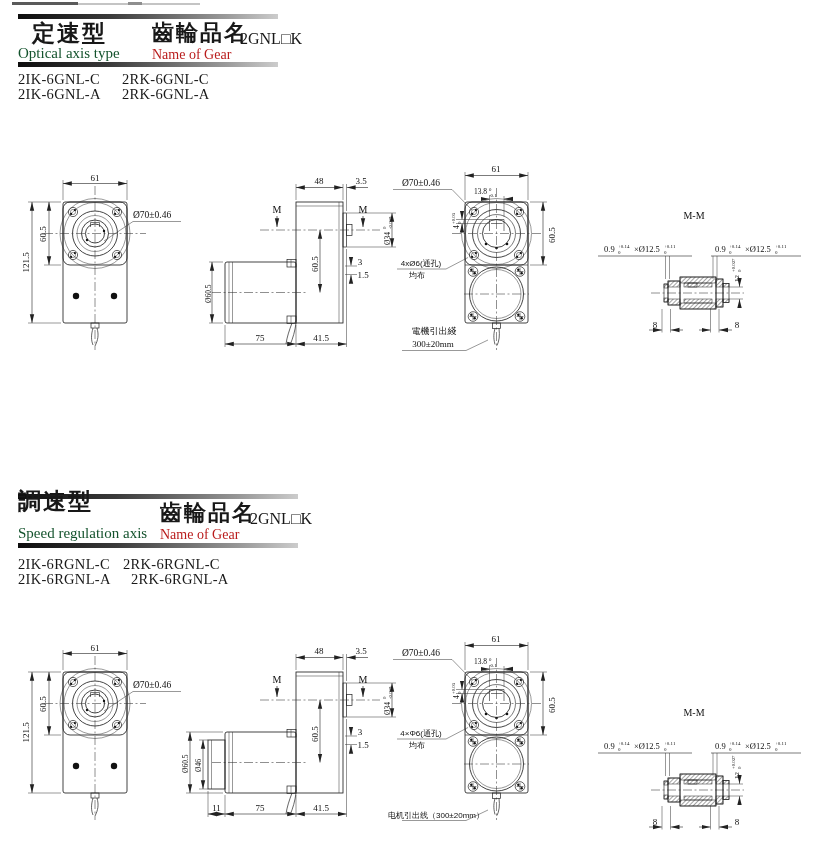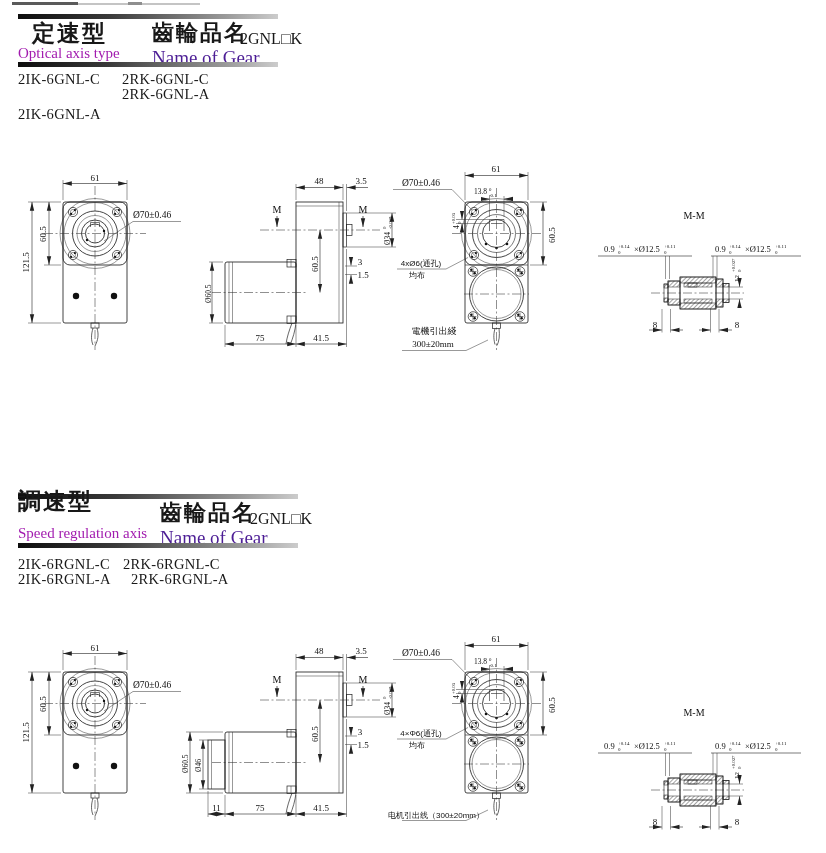--- a/index.html
+++ b/index.html
@@ -1,22 +1,22 @@
 <!DOCTYPE html>
 <html><head>
 <meta charset="utf-8">
 <style>
   html,body{margin:0;padding:0;background:#fff;}
   .page{position:relative;width:826px;height:853px;background:#ffffff;overflow:hidden;
         font-family:"Liberation Serif",serif;color:#111;}
   .bar{position:absolute;height:4.5px;background:linear-gradient(90deg,#0d0d0d 0%,#3a3a3a 35%,#9a9a9a 80%,#cccccc 100%);}
   .title-cn{position:absolute;font-family:"Liberation Sans",sans-serif;font-weight:bold;font-size:23px;letter-spacing:2px;color:#181818;}
-  .title-en{position:absolute;font-size:15px;color:#a21caf;}
+  .title-en{position:absolute;font-size:15px;color:#14532d;}
   .gear-cn{position:absolute;font-family:"Liberation Sans",sans-serif;font-weight:bold;font-size:22px;letter-spacing:2px;color:#181818;}
-  .gear-en{position:absolute;font-size:19px;color:#4c1d95;}
+  .gear-en{position:absolute;font-size:14px;color:#b91c1c;}
   .code{position:absolute;font-size:16px;color:#181818;}
   .model{position:absolute;font-size:14.5px;color:#181818;letter-spacing:.3px;}
   .mark{position:absolute;}
   svg{position:absolute;left:0;top:0;}
   svg text{font-family:"Liberation Serif",serif;fill:#111;}
   .cjk{font-family:"Liberation Sans",sans-serif;}
   .f10{font-size:10px}.f95{font-size:9.5px}.f9{font-size:9px}.f85{font-size:8.5px}
   .f8{font-size:8px}.f75{font-size:7.5px}.f7{font-size:7px}.f5{font-size:5px}.f48{font-size:4.8px}
   .tm{text-anchor:middle}.te{text-anchor:end}
   .s8{stroke:#222;stroke-width:.85;fill:none}
@@ -40,21 +40,21 @@
   <div>
     <div class="bar" style="left:18px;top:14px;width:260px;"></div>
     <div class="title-cn" style="left:32px;top:18px;">定速型</div>
     <div class="title-en" style="left:18px;top:45px;">Optical axis type</div>
     <div class="gear-cn" style="left:152px;top:18px;">齒輪品名</div>
     <div class="gear-en" style="left:152px;top:47px;">Name of Gear</div>
     <div class="code" style="left:240px;top:30px;">2GNL□K</div>
     <div class="bar" style="left:18px;top:62px;width:260px;"></div>
     <div class="model" style="left:18px;top:71px;text-align:center;">2IK-6GNL-C</div>
     <div class="model" style="left:122px;top:71px;">2RK-6GNL-C</div>
-    <div class="model" style="left:18px;top:86px;margin-top:20px;">2IK-6GNL-A</div>
+    <div class="model" style="left:18px;top:86px;">2IK-6GNL-A</div>
     <div class="model" style="left:122px;top:86px;">2RK-6GNL-A</div>
   </div>
 
   <div>
     <div class="bar" style="left:18px;top:494px;width:280px;"></div>
     <div class="title-cn" style="left:18px;top:486px;">調速型</div>
     <div class="title-en" style="left:18px;top:525px;">Speed regulation axis</div>
     <div class="gear-cn" style="left:160px;top:498px;">齒輪品名</div>
     <div class="gear-en" style="left:160px;top:527px;">Name of Gear</div>
     <div class="code" style="left:250px;top:510px;">2GNL□K</div>

